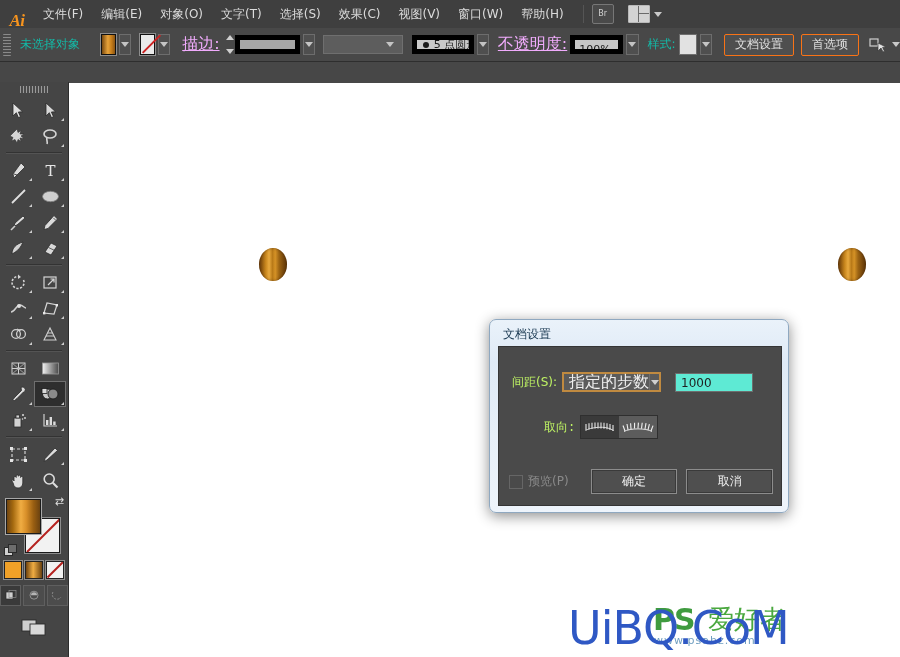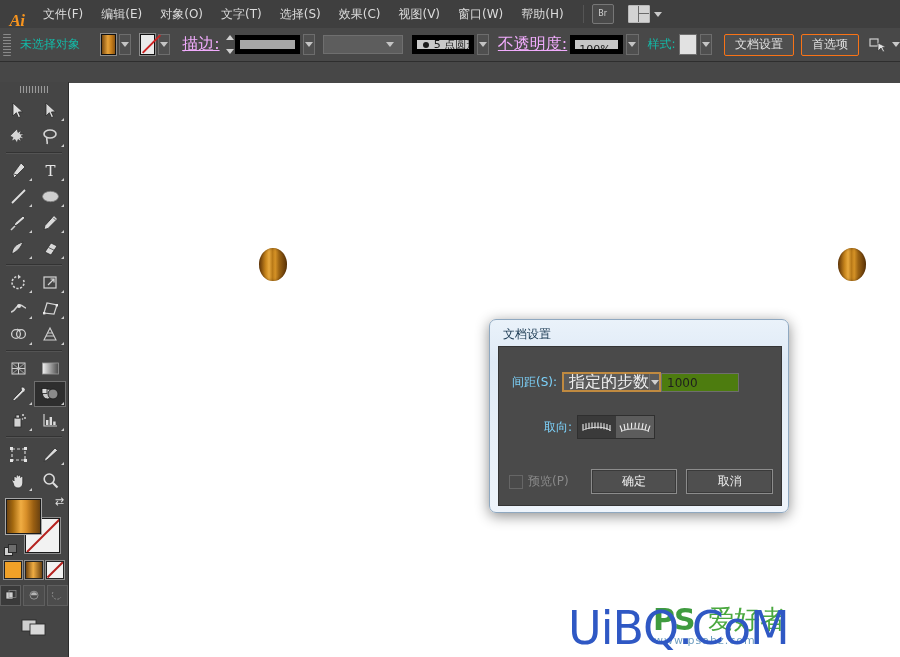--- a/index.html
+++ b/index.html
@@ -464,21 +464,21 @@
     box-sizing: border-box;
   }
   .row1 {
     position: absolute;
     left: 13px; top: 25px;
     display: flex;
     align-items: center;
   }
   .dlg-label {
     font-size: 12px;
-    color: #7dd3fc;
+    color: #bef264;
     white-space: nowrap;
   }
   .combo {
     width: 99px; height: 20px;
     background: #5b5b5b;
     border: 2px solid #c08a40;
     box-sizing: border-box;
     display: flex;
     align-items: center;
     margin-left: 5px;
@@ -498,33 +498,35 @@
     height: 100%;
   }
   .combo .arw i {
     width: 0; height: 0;
     border-left: 4px solid transparent;
     border-right: 4px solid transparent;
     border-top: 5px solid #d0d0d0;
   }
   .steps-input {
     width: 78px; height: 19px;
-    background: #4d7c0f;
+    margin-left: 14px;
+    background: #5eead4;
     border: 1px solid #6e6e6e;
     color: #1f1f1f;
     font-size: 12px;
     line-height: 18px;
     padding-left: 5px;
     box-sizing: border-box;
   }
   .row2 {
     position: absolute;
     left: 45px; top: 68px;
     display: flex;
     align-items: center;
+    font-family: Liberation Mono, monospace;
   }
   .orient-group {
     display: flex;
     margin-left: 5px;
     border: 1px solid #2f2f2f;
   }
   .orient-btn {
     width: 38px; height: 22px;
     display: flex; align-items: center; justify-content: center;
   }

